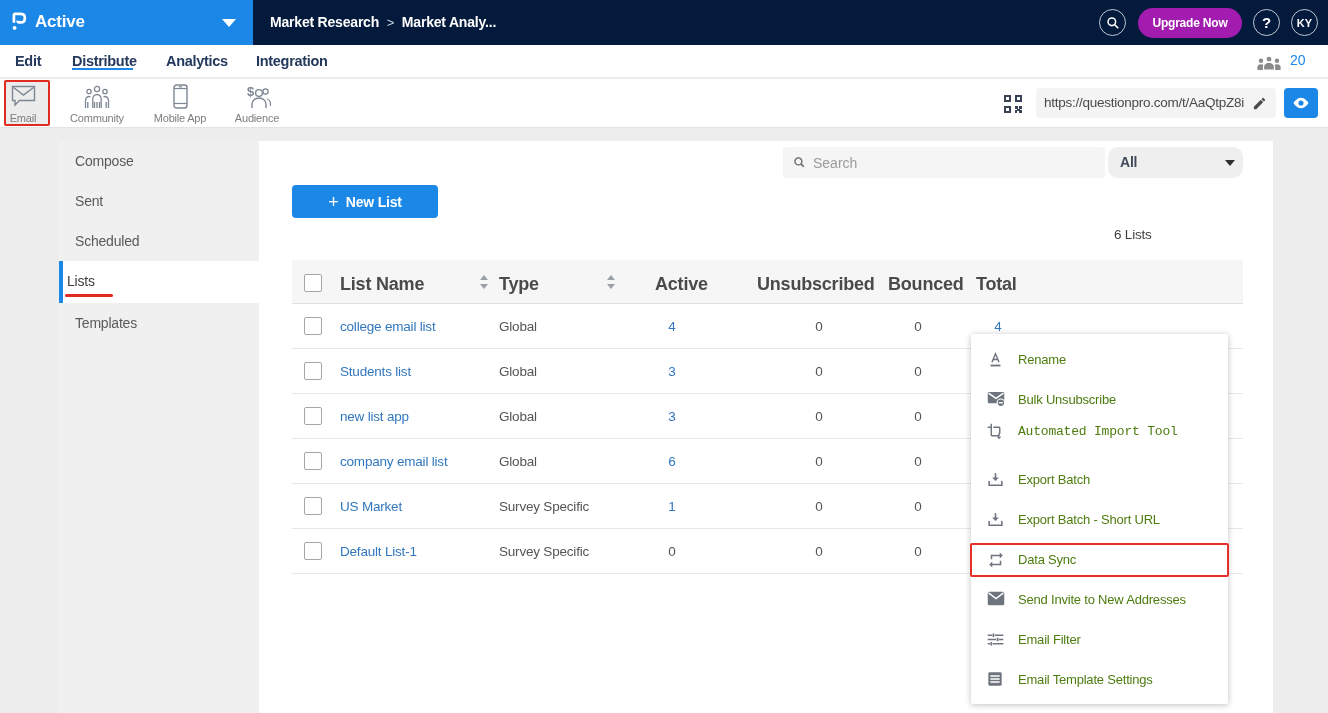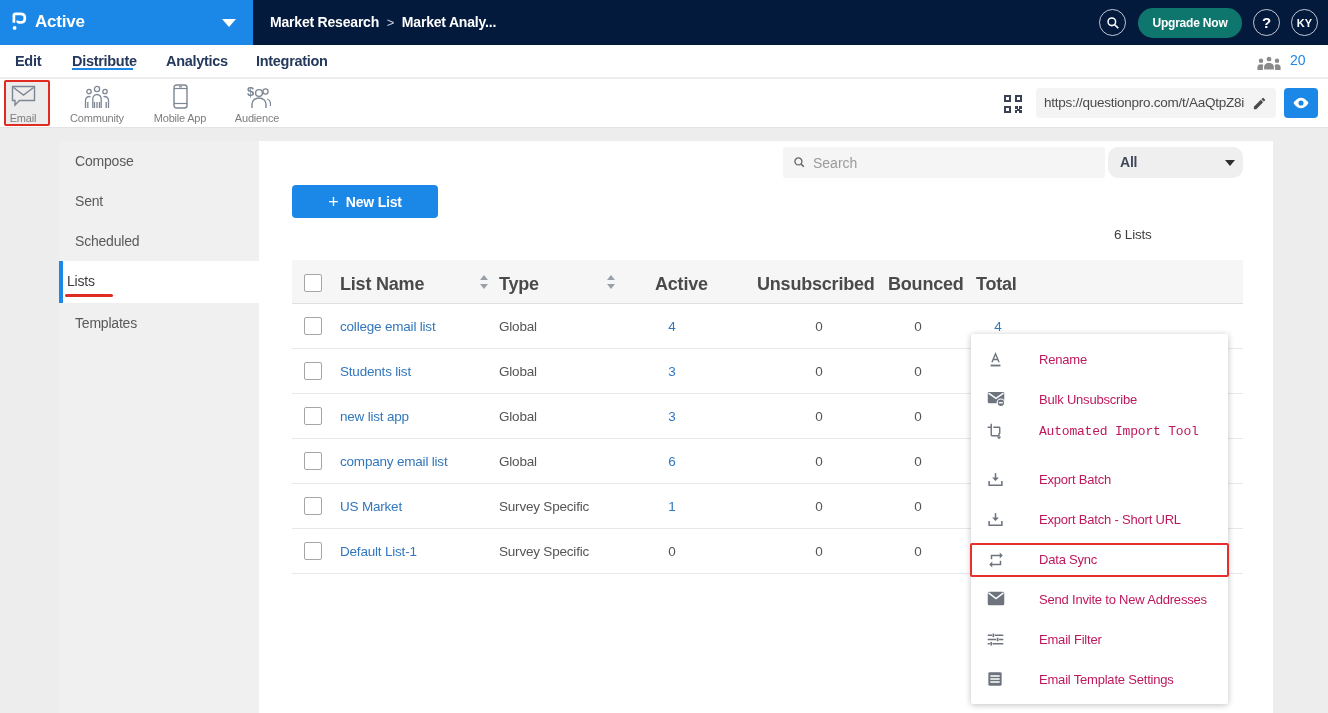--- a/index.html
+++ b/index.html
@@ -7,21 +7,21 @@
 
 
 #topbar { position:absolute; left:0; top:0; width:1328px; height:45px; background:#031a3d; }
 #brand { position:absolute; left:0; top:0; width:253px; height:45px; background:#1b87e6; }
 #brand .logo { position:absolute; left:11px; top:11px; }
 #brand .name { position:absolute; left:35px; top:12px; font-size:17px; font-weight:700; color:#fff; letter-spacing:-0.2px; }
 #brand .caret { position:absolute; left:222px; top:19px; width:0; height:0; border-left:7px solid transparent; border-right:7px solid transparent; border-top:8px solid #fff; }
 #crumbs { position:absolute; left:270px; top:14px; color:#fff; font-size:14px; font-weight:600; letter-spacing:-0.2px; }
 #crumbs .sep { color:#cfd6e4; font-weight:400; padding:0 4px; font-size:13px; }
 .tcircle { position:absolute; top:9px; width:27px; height:27px; border:1px solid rgba(255,255,255,0.75); border-radius:50%; color:#fff; text-align:center; }
-#upgrade { position:absolute; left:1138px; top:8px; width:104px; height:30px; background:#0f766e; border-radius:15px; color:#fff; font-size:12px; font-weight:700; text-align:center; line-height:30px; letter-spacing:-0.2px; }
+#upgrade { position:absolute; left:1138px; top:8px; width:104px; height:30px; background:#a21caf; border-radius:15px; color:#fff; font-size:12px; font-weight:700; text-align:center; line-height:30px; letter-spacing:-0.2px; }
 
 
 #tabs { position:absolute; left:0; top:45px; width:1328px; height:33px; background:#fff; border-bottom:1px solid #ebebeb; }
 #tabs .tab { position:absolute; top:8px; font-size:14.5px; font-weight:600; color:#24395c; letter-spacing:-0.3px; }
 #tabs .uline { position:absolute; left:72px; top:23px; width:61px; height:2px; background:#1b87e6; }
 #tabs .cnt { position:absolute; left:1290px; top:7px; font-size:14px; color:#1b87e6; }
 
 
 #iconbar { position:absolute; left:0; top:79px; width:1328px; height:49px; background:#fff; border-bottom:1px solid #e3e3e3; }
 .ibitem { position:absolute; top:0; height:49px; text-align:center; }
@@ -53,21 +53,21 @@
 #thead .cb { top:14px; }
 .hcell { position:absolute; top:14px; font-size:18px; font-weight:700; color:#4a4a4a; letter-spacing:-0.2px; }
 .cell { position:absolute; top:15px; font-size:13.5px; color:#555; letter-spacing:-0.2px; }
 .lnk { color:#3277bd; }
 .cnum { width:60px; text-align:center; }
 
 
 #menu { position:absolute; left:971px; top:334px; width:257px; height:370px; background:#fff; border-radius:2px; box-shadow:0 1px 6px rgba(0,0,0,0.25); }
 .mitem { position:absolute; left:0; width:257px; height:40px; }
 .mitem svg { position:absolute; left:16px; top:11px; }
-.mitem .ml { position:absolute; left:47px; top:12px; font-size:13px; color:#be185d; letter-spacing:-0.2px;margin-left:21px; }
+.mitem .ml { position:absolute; left:47px; top:12px; font-size:13px; color:#4d7c0f; letter-spacing:-0.2px; }
 #redrect { position:absolute; left:970px; top:543px; width:259px; height:34px; border:2px solid #e62e2a; border-radius:2px; }
 </style>
 </head>
 <body>
 
 <div id="topbar">
   <div id="brand">
     <svg class="logo" width="17" height="21" viewBox="0 0 17 21">
       <path d="M2.9 11.8 V4.4 Q2.9 2.9 4.4 2.9 H9.4 Q13.8 2.9 13.8 6.6 V7.5 Q13.8 11.4 9.7 11.4 H8.2 Q6.4 11.4 6.7 9.6" fill="none" stroke="#fff" stroke-width="2.7"></path>
       <circle cx="3.6" cy="16.9" r="1.9" fill="#fff"></circle>

